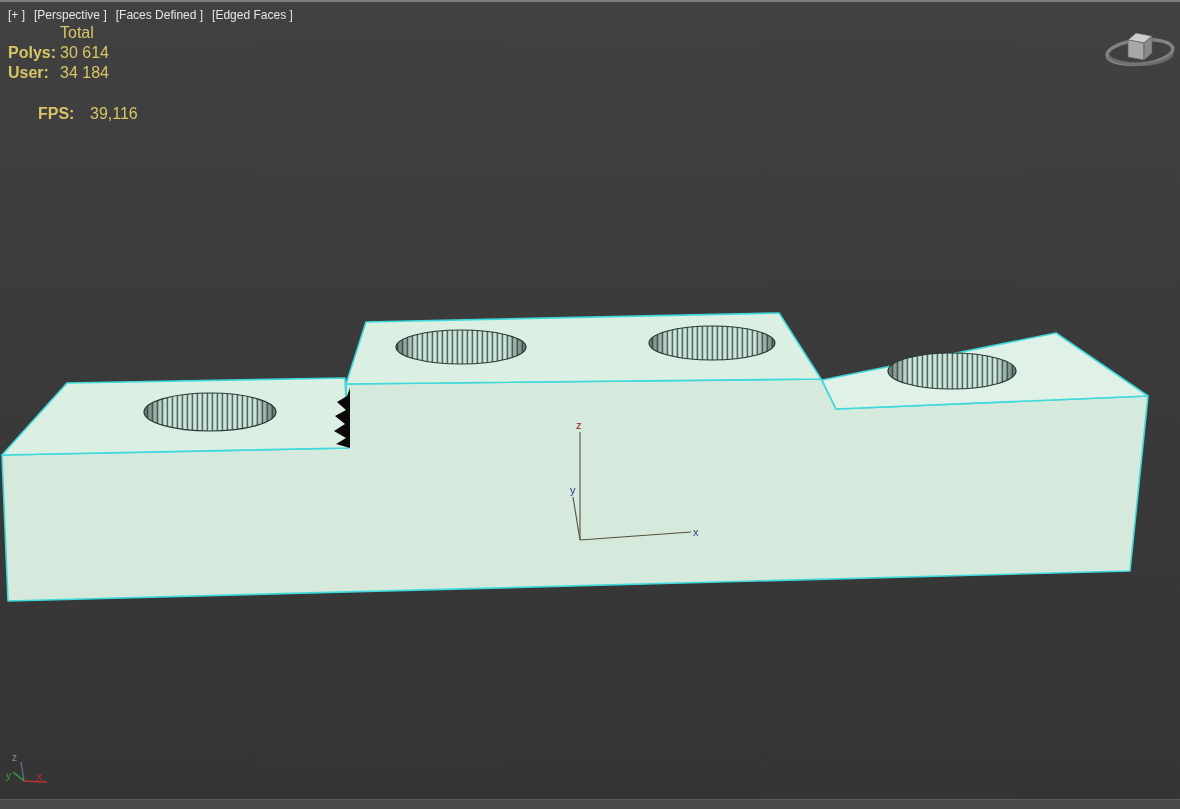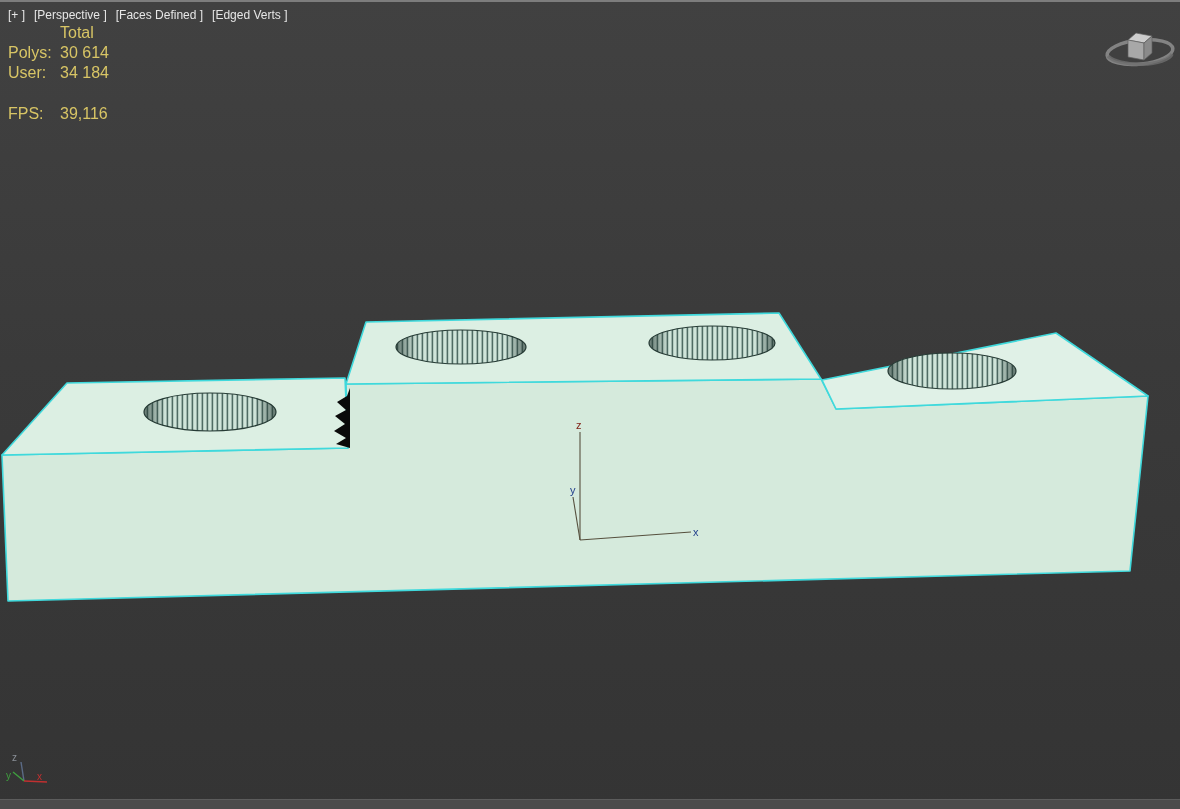--- a/index.html
+++ b/index.html
@@ -12,22 +12,22 @@
   .top-border{position:absolute;top:0;left:0;right:0;height:2px;background:#7d7d7d;}
   .bottom-bar{position:absolute;bottom:0;left:0;right:0;height:9px;background:#4b4b4b;border-top:1px solid #5c5c5c;}
   .vp-label{
     position:absolute;top:8px;left:8px;font-size:12px;color:#e6e6e6;
     display:flex;gap:9px;white-space:pre;
   }
   .vp-label span{cursor:pointer;}
   .stats{
     position:absolute;top:23px;left:8px;font-size:16px;color:#d8c565;line-height:20px;
   }
-  .stats .row .lbl{display:inline-block;width:52px;}
-  .stats .row.fps{margin-top:21px;}
+  .stats .row .lbl{display:inline-block;width:52px;font-weight:bold;}
+  .stats .row.fps{margin-top:21px;margin-left:30px;}
   svg{position:absolute;top:0;left:0;}
   svg text{font-family:"Liberation Sans",sans-serif;}
 </style>
 </head>
 <body>
 
 <div class="stage">
 
   <div class="top-border"></div>
 
@@ -104,21 +104,21 @@
         <polygon points="1128,40 1144,43 1144,60 1128,57" fill="#a8a8a8"></polygon>
         <polygon points="1144,43 1152,36 1152,53 1144,60" fill="#8a8a8a"></polygon>
       </g>
     </g>
   </svg>
 
   <div class="vp-label">
     <span>[+ ]</span>
     <span>[Perspective ]</span>
     <span>[Faces Defined ]</span>
-    <span>[Edged Verts ]</span>
+    <span>[Edged Faces ]</span>
   </div>
 
   <div class="stats">
     <div class="row">
       <span class="lbl"></span><span>Total</span>
     </div>
     <div class="row">
       <span class="lbl">Polys:</span><span>30 614</span>
     </div>
     <div class="row">

